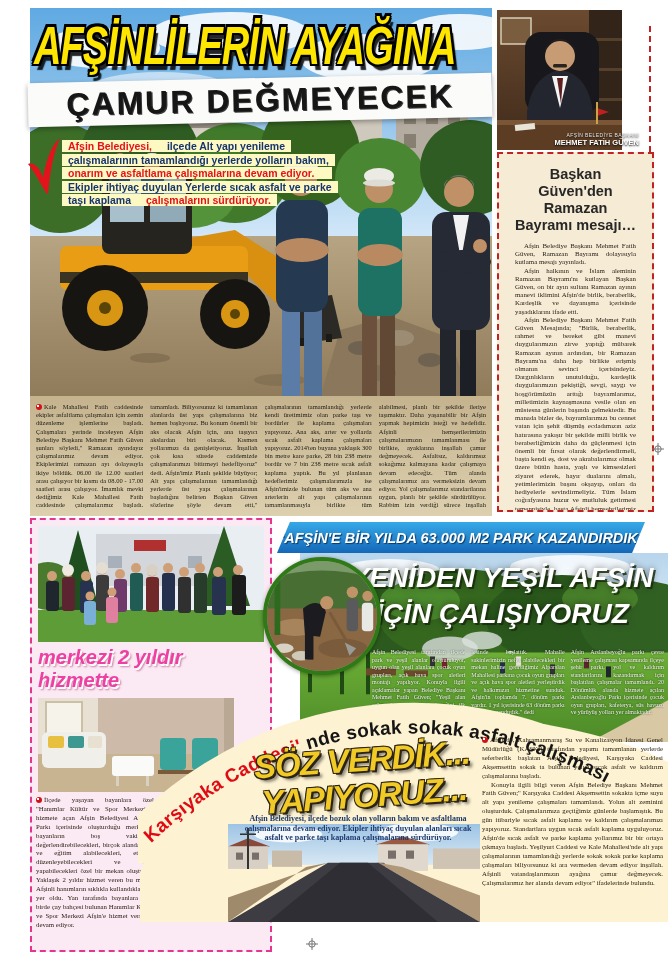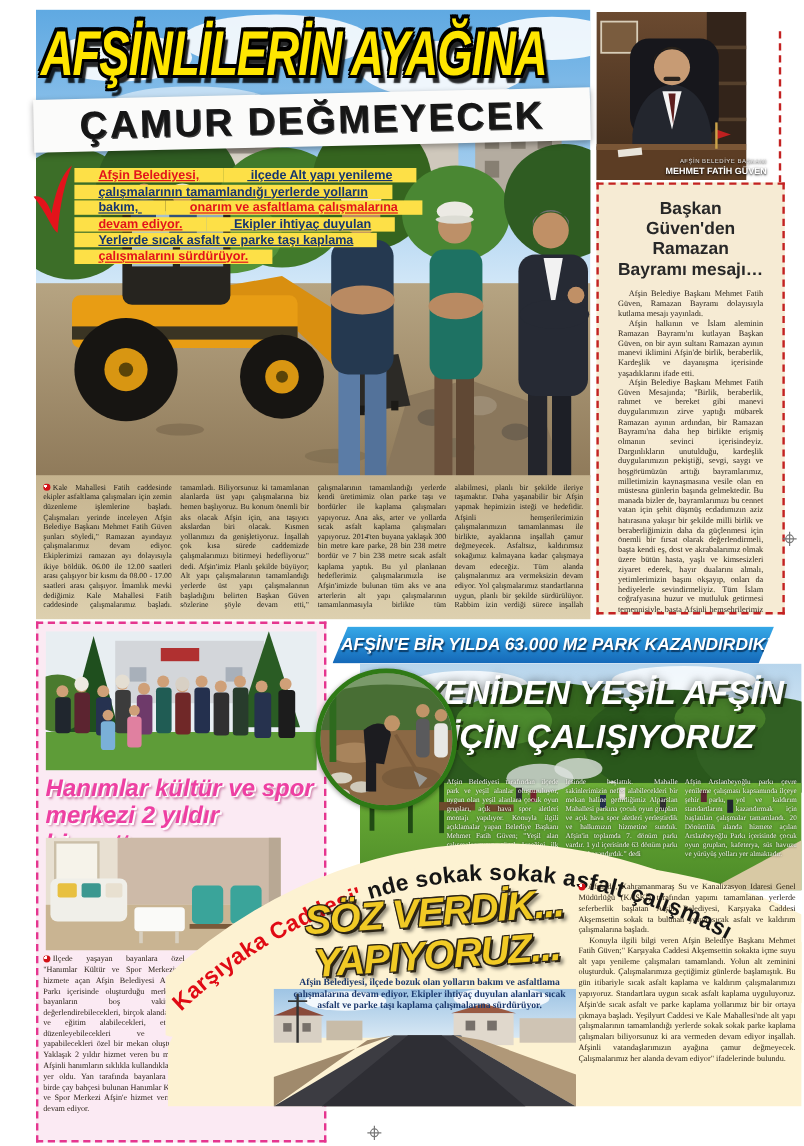--- a/index.html
+++ b/index.html
@@ -14,21 +14,21 @@
     font-size:40px;font-weight:900;font-style:italic;color:#ffe600;white-space:nowrap;
     letter-spacing:-1px;transform:scale(.95,1.32);transform-origin:left top;
     text-shadow:2px 0 0 #000,-2px 0 0 #000,0 2px 0 #000,0 -2px 0 #000,
       2px 2px 0 #000,-2px 2px 0 #000,2px -2px 0 #000,-2px -2px 0 #000,4px 5px 1px rgba(0,0,0,.85);}
   .banner{left:28px;top:78px;width:464px;height:44px;background:#fbfbfa;z-index:3;
     transform:rotate(-1.3deg);box-shadow:0 2px 5px rgba(0,0,0,.35);}
   .banner-text{width:100%;text-align:center;font-size:32px;font-weight:900;color:#161616;
     letter-spacing:2px;line-height:44px;text-shadow:1px 1px 0 #3a3a3a;}
   .check{left:26px;top:136px;z-index:4;}
   .lead{left:62px;top:140px;width:278px;z-index:4;font-size:10.5px;font-weight:bold;line-height:13.5px;}
-  .lead span.chip{background:#fde047;padding:0 20px;-webkit-box-decoration-break:clone;box-decoration-break:clone;text-decoration:underline;}
+  .lead span.chip{background:#fef9c3;padding:0 6px;-webkit-box-decoration-break:clone;box-decoration-break:clone;}
   .lead .r{color:#e3131b;} .lead .b{color:#16356e;text-align:right;}
 
   .tan-panel{left:30px;top:396px;width:462px;height:120px;z-index:2;
     background:linear-gradient(180deg,#c5b38e,#ddd0af);}
   .main-cols{display:flex;gap:7px;padding:7px 6px;height:100%;}
   .main-cols .col{flex:1;font-family:"Liberation Serif",serif;font-size:6.5px;line-height:8.2px;
     text-align:justify;color:#1d1b16;overflow:hidden;}
   .bullet{display:inline-block;width:6px;height:6px;border-radius:50%;vertical-align:-1px;margin-right:2px;
     background:radial-gradient(circle at 35% 35%,#fff 0 1.2px,#d21218 1.3px);}
 
@@ -299,21 +299,20 @@
       <circle cx="200" cy="44" r="5" fill="#cfa078"></circle>
         <rect x="194" y="49" width="14" height="40" rx="3" fill="#1c1c1c"></rect>
       <circle cx="74" cy="66" r="4.5" fill="#cfa078"></circle>
         <rect x="68" y="71" width="12" height="26" rx="3" fill="#e080a0"></rect>
       <circle cx="52" cy="70" r="4.5" fill="#cfa078"></circle>
         <rect x="46" y="75" width="12" height="24" rx="3" fill="#7ab0d8"></rect>
     </g>
   </svg>
 
   <div class="abs women-headline">
-    <div>Hanımlar kültür ve spor</div>
     <div>merkezi 2 yıldır hizmette</div>
   </div>
 
   <svg class="abs interior-photo" viewBox="0 0 196 94" preserveAspectRatio="none">
     <rect width="196" height="94" fill="#e8e0d2"></rect>
     <rect x="60" y="0" width="136" height="56" fill="#cdbaa8"></rect>
     <rect x="8" y="4" width="36" height="42" fill="#f6f3ea" stroke="#cbbfa8" stroke-width="2"></rect>
     <rect x="186" y="0" width="10" height="56" fill="#b8a894"></rect>
     <rect x="0" y="56" width="196" height="38" fill="#c9b492"></rect>
     <rect x="4" y="34" width="64" height="36" rx="6" fill="#f0efe9"></rect>

